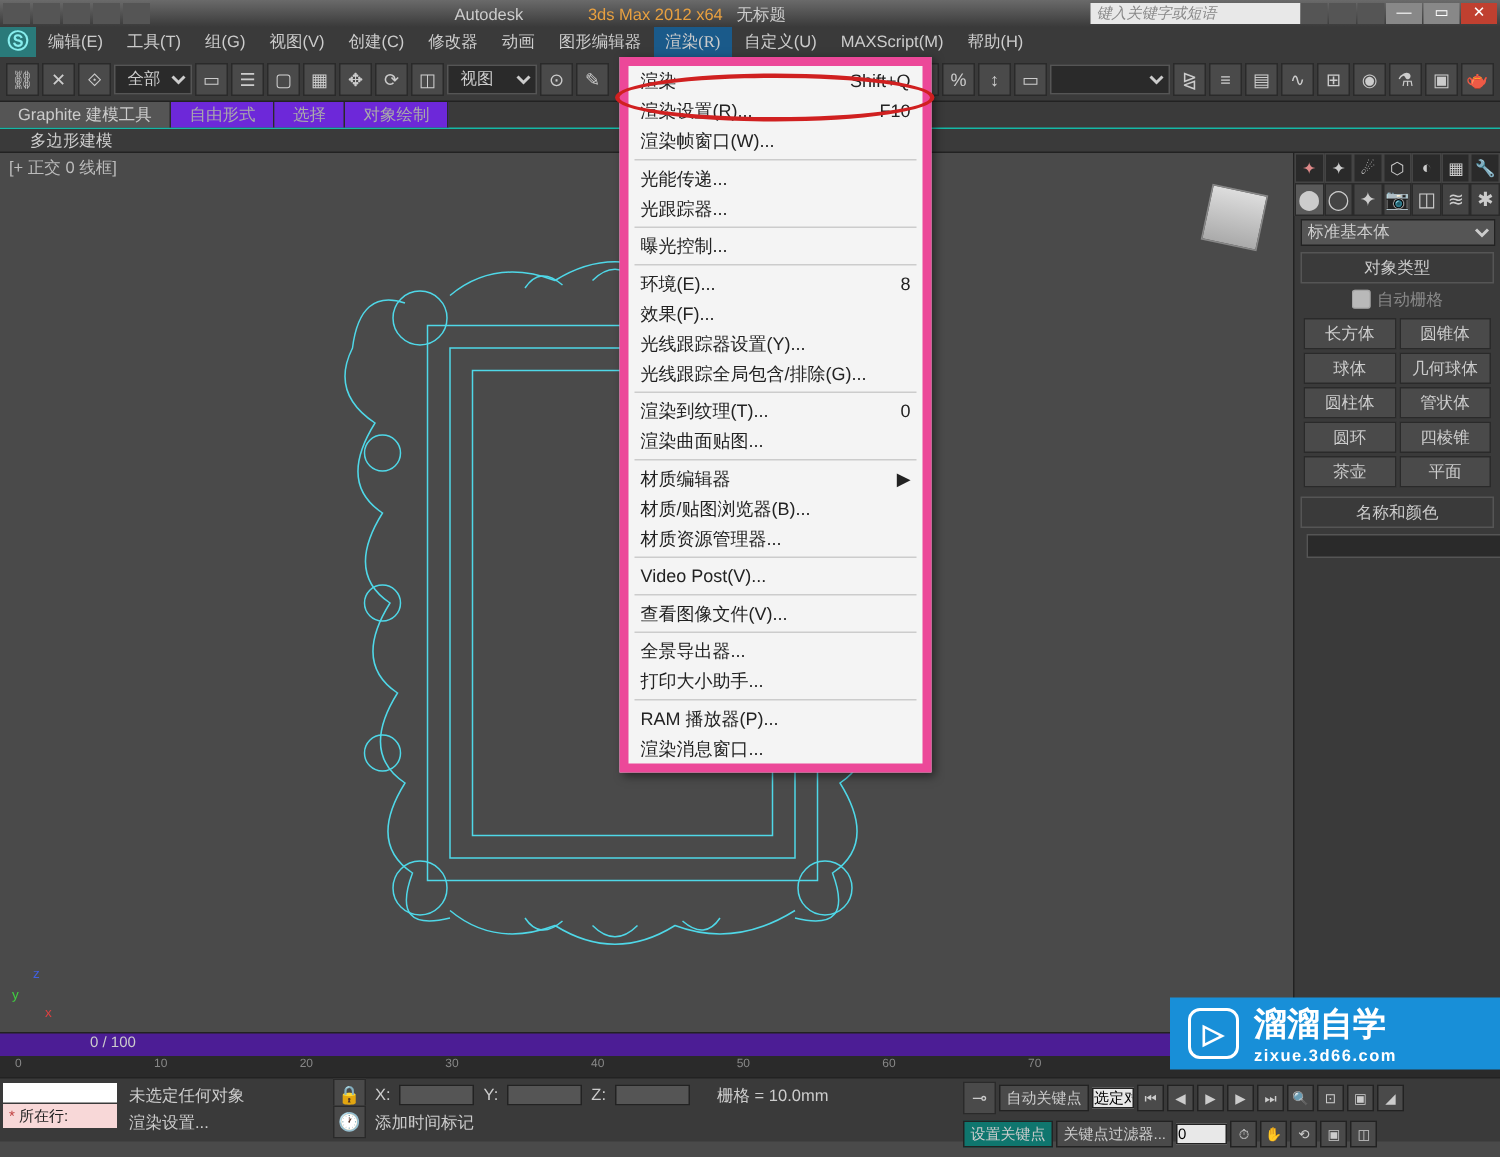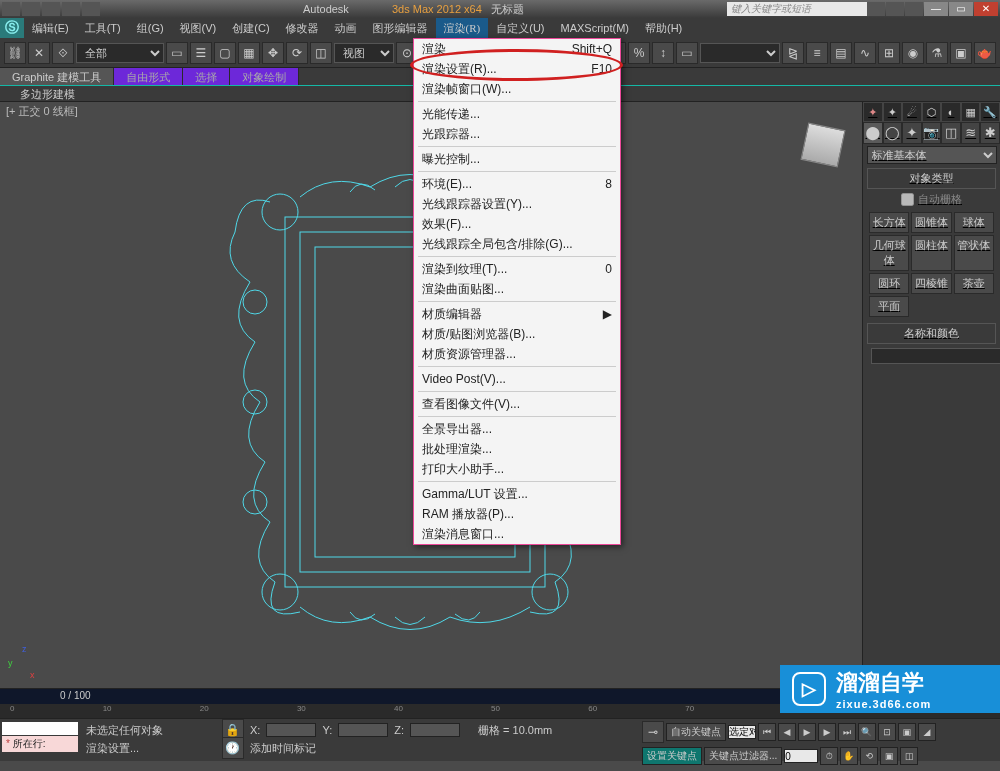--- a/index.html
+++ b/index.html
@@ -22,53 +22,53 @@
     
     .toolbar { height: 30px; background: #3a3a3a; display: flex; align-items: center; padding: 0 4px; gap: 2px; border-bottom: 1px solid #222; }
     .tool-btn { width: 22px; height: 22px; background: #4a4a4a; border: 1px solid #2a2a2a; display: inline-flex; align-items: center; justify-content: center; font-size: 12px; color: #ccc; }
     .tool-select { background: #2a2a2a; color: #ccc; font-size: 11px; height: 20px; border: 1px solid #555; padding: 0 4px; }
     
     .ribbon { height: 18px; background: #3a3a3a; display: flex; font-size: 11px; color: #aaa; border-bottom: 1px solid #14b8a6; }
     .ribbon-tab { padding: 0 12px; line-height: 18px; background: #6d28d9; border-right: 1px solid #2a2a2a; }
     .ribbon-tab.active { background: #555; color: #ccc; }
     .subbar { height: 16px; background: #3a3a3a; color: #ccc; font-size: 11px; padding: 0 20px; line-height: 16px; border-bottom: 1px solid #222; }
     
-    .main { display: flex; height: 586px; text-decoration: underline; }
+    .main { display: flex; height: 586px; }
     .viewport { flex: 1; background: #4a4a4a; position: relative; }
     .viewport-label { position: absolute; top: 2px; left: 6px; color: #bbb; font-size: 11px; }
     .viewport-cube { position: absolute; top: 24px; right: 20px; width: 38px; height: 38px; background: linear-gradient(#ddd, #aaa); transform: rotate(12deg); border: 1px solid #888; }
     .axis-gizmo { position: absolute; bottom: 8px; left: 8px; width: 36px; height: 36px; }
     .axis-gizmo .ax { position: absolute; font-size: 9px; }
     .axis-gizmo .ax-x { color: #e04040; bottom: 0; left: 22px; }
     .axis-gizmo .ax-y { color: #40d040; top: 14px; left: 0; }
     .axis-gizmo .ax-z { color: #4060e0; top: 0; left: 14px; }
     
     .frame-art { position: absolute; left: 210px; top: 40px; width: 410px; height: 520px; }
     .frame-art svg { width: 100%; height: 100%; }
     
-    .dropdown { position: absolute; left: 413px; top: 38px; width: 208px; background: #f4f4f4; border: 1px solid #ec4899; box-shadow: 2px 2px 6px rgba(0,0,0,0.5); font-size: 12px; color: #222; z-index: 100; }
+    .dropdown { position: absolute; left: 413px; top: 38px; width: 208px; background: #f4f4f4; border: 6px solid #ec4899; box-shadow: 2px 2px 6px rgba(0,0,0,0.5); font-size: 12px; color: #222; z-index: 100; }
     .dropdown-item { padding: 2px 8px; display: flex; justify-content: space-between; line-height: 16px; }
     .dropdown-sep { height: 1px; background: #ccc; margin: 2px 4px; }
     .highlight-oval { position: absolute; left: 410px; top: 49px; width: 213px; height: 32px; border: 3px solid #d02020; border-radius: 50%; z-index: 101; pointer-events: none; }
     
     .right-panel { width: 138px; background: #3a3a3a; color: #ccc; font-size: 11px; border-left: 1px solid #222; }
     .panel-icons { display: flex; height: 20px; background: #2a2a2a; }
     .panel-icons .pi { flex: 1; height: 20px; border: 1px solid #444; display: flex; align-items: center; justify-content: center; font-size: 11px; }
     .panel-tabs { display: flex; height: 22px; background: #444; }
     .panel-tabs .pt { flex: 1; border: 1px solid #2a2a2a; text-align: center; line-height: 20px; font-size: 13px; }
     .panel-select { width: 130px; margin: 2px auto; display: block; background: #555; color: #ccc; font-size: 11px; height: 18px; border: 1px solid #222; }
     .panel-section { margin: 4px; }
     .panel-header { background: #3a3a3a; text-align: center; padding: 2px; border: 1px solid #555; font-size: 11px; }
     .panel-check { display: flex; justify-content: center; gap: 4px; padding: 3px; font-size: 11px; color: #888; }
-    .panel-grid { display: grid; grid-template-columns: 1fr 1fr 1fr; gap: 2px; padding: 2px; }
+    .panel-grid { display: grid; grid-template-columns: 1fr 1fr; gap: 2px; padding: 2px; }
     .panel-grid .pg-btn { background: #4a4a4a; border: 1px solid #2a2a2a; text-align: center; padding: 2px 0; font-size: 11px; }
     .panel-input-row { display: flex; padding: 4px; gap: 3px; }
     .panel-input-row input { flex: 1; background: #2a2a2a; border: 1px solid #555; height: 16px; color: #ccc; font-size: 11px; }
     
-    .timeline { height: 30px; background: #0f172a; border-top: 1px solid #222; position: relative; }
+    .timeline { height: 30px; background: #4c1d95; border-top: 1px solid #222; position: relative; }
     .timeline .tl-label { position: absolute; left: 60px; top: 1px; color: #ccc; font-size: 10px; }
     .timeline .tl-track { position: absolute; left: 0; right: 0; bottom: 0; height: 14px; background: #2a2a2a; }
     .timeline .tl-marks { position: absolute; left: 10px; right: 10px; bottom: 0; height: 14px; display: flex; justify-content: space-between; color: #888; font-size: 8px; }
     
     .statusbar { height: 43px; background: #3a3a3a; display: flex; font-size: 10px; color: #ccc; border-top: 1px solid #222; }
     .status-left { width: 80px; padding: 2px; }
     .status-left .sl-item { background: #fff; color: #222; padding: 1px 4px; margin: 1px 0; font-size: 10px; }
     .status-left .sl-item.pink { background: #f8d8d8; }
     .status-mid { flex: 1; padding: 2px 6px; }
     .status-mid .sm-line { display:flex; align-items:center; gap:6px; height:18px; font-size:11px; }
@@ -121,21 +121,21 @@
       <span class="menu-item">自定义(U)</span>
       <span class="menu-item">MAXScript(M)</span>
       <span class="menu-item">帮助(H)</span>
     </div>
 </div>
 
 <div class="toolbar">
   <span class="tool-btn">⛓</span>
   <span class="tool-btn">✕</span>
   <span class="tool-btn">⟐</span>
-  <select class="tool-select" style="width:88px"><option>全部</option></select>
+  <select class="tool-select" style="width:52px"><option>全部</option></select>
   <span class="tool-btn">▭</span>
   <span class="tool-btn">☰</span>
   <span class="tool-btn">▢</span>
   <span class="tool-btn">▦</span>
   <span class="tool-btn">✥</span>
   <span class="tool-btn">⟳</span>
   <span class="tool-btn">◫</span>
   <select class="tool-select" style="width:60px"><option>视图</option></select>
   <span class="tool-btn">⊙</span>
   <span class="tool-btn">✎</span>
@@ -276,25 +276,25 @@
     <div class="dropdown-item">
       <span>曝光控制...</span>
       <span></span>
     </div>
     <div class="dropdown-sep"></div>
     <div class="dropdown-item">
       <span>环境(E)...</span>
       <span>8</span>
     </div>
     <div class="dropdown-item">
+      <span>效果(F)...</span>
+      <span></span>
+    </div>
+    <div class="dropdown-item">
       <span>光线跟踪器设置(Y)...</span>
-      <span></span>
-    </div>
-    <div class="dropdown-item">
-      <span>效果(F)...</span>
       <span></span>
     </div>
     <div class="dropdown-item">
       <span>光线跟踪全局包含/排除(G)...</span>
       <span></span>
     </div>
     <div class="dropdown-sep"></div>
     <div class="dropdown-item">
       <span>渲染到纹理(T)...</span>
       <span>0</span>
@@ -325,32 +325,24 @@
     <div class="dropdown-item">
       <span>查看图像文件(V)...</span>
       <span></span>
     </div>
     <div class="dropdown-sep"></div>
     <div class="dropdown-item">
       <span>全景导出器...</span>
       <span></span>
     </div>
     <div class="dropdown-item">
-      <span>批处理渲染...</span>
-      <span></span>
-    </div>
-    <div class="dropdown-item">
       <span>打印大小助手...</span>
       <span></span>
     </div>
     <div class="dropdown-sep"></div>
-    <div class="dropdown-item">
-      <span>Gamma/LUT 设置...</span>
-      <span></span>
-    </div>
     <div class="dropdown-item">
       <span>RAM 播放器(P)...</span>
       <span></span>
     </div>
     <div class="dropdown-item">
       <span>渲染消息窗口...</span>
       <span></span>
     </div>
   </div>
 <div class="highlight-oval"></div>

